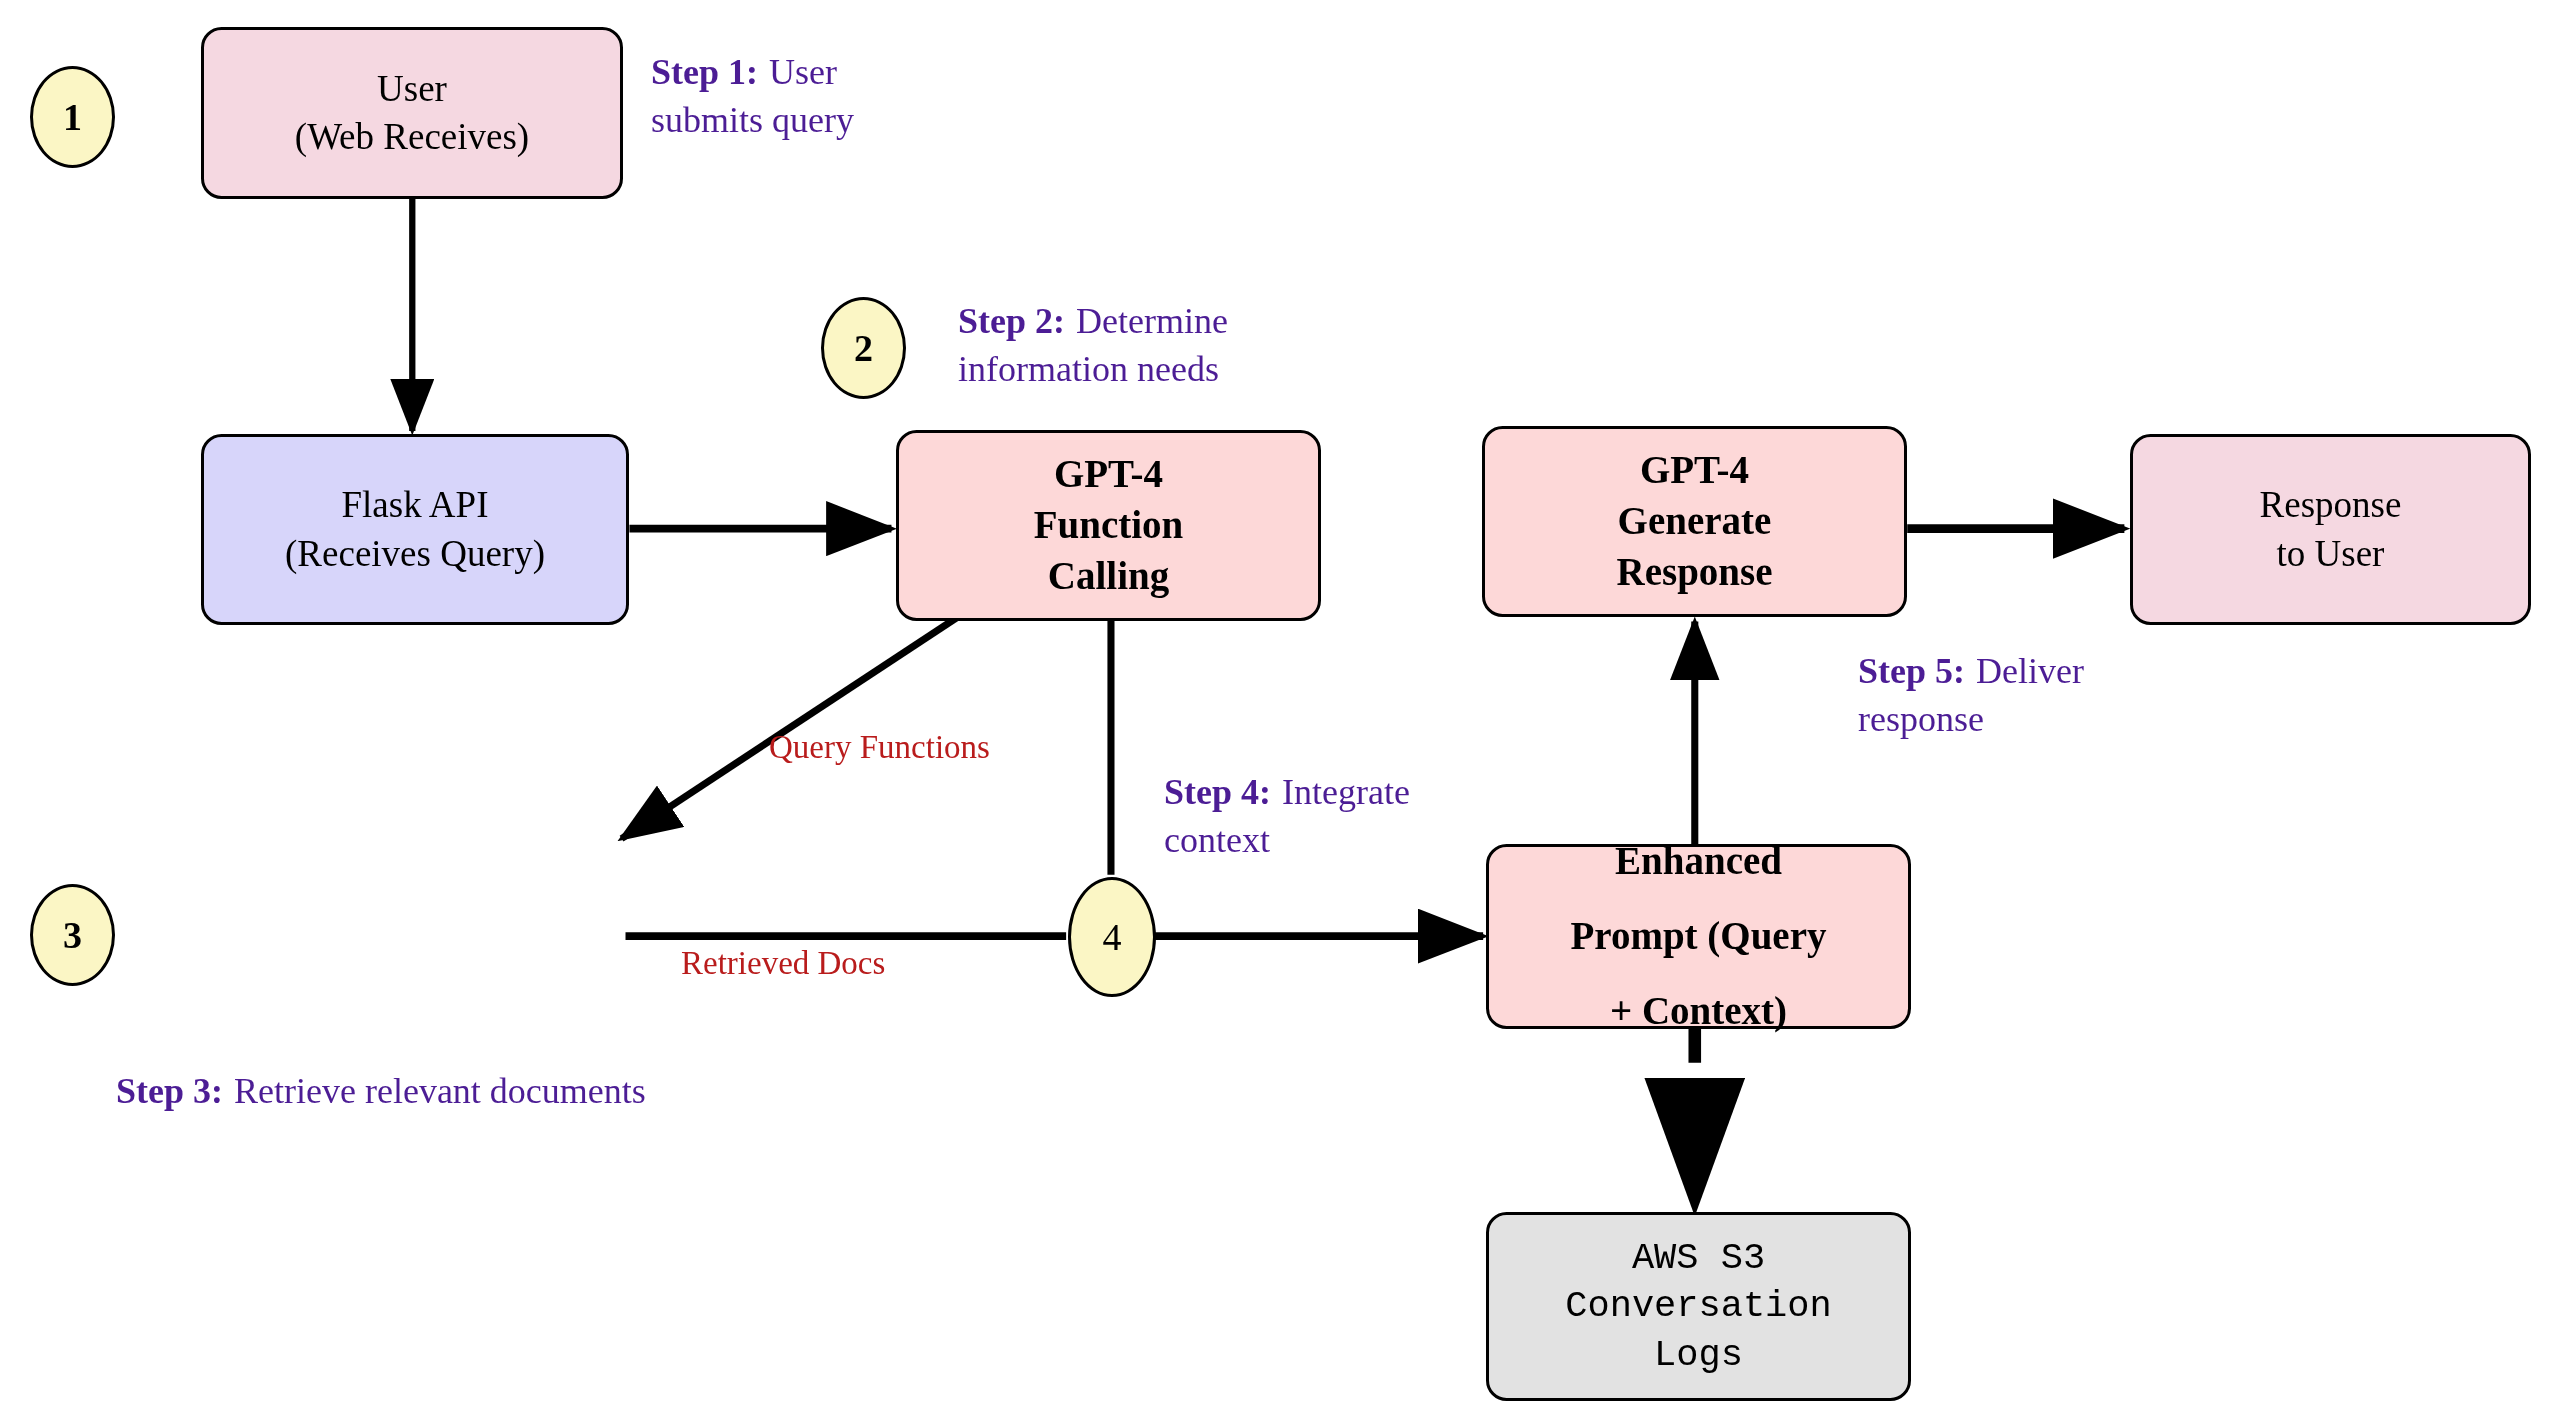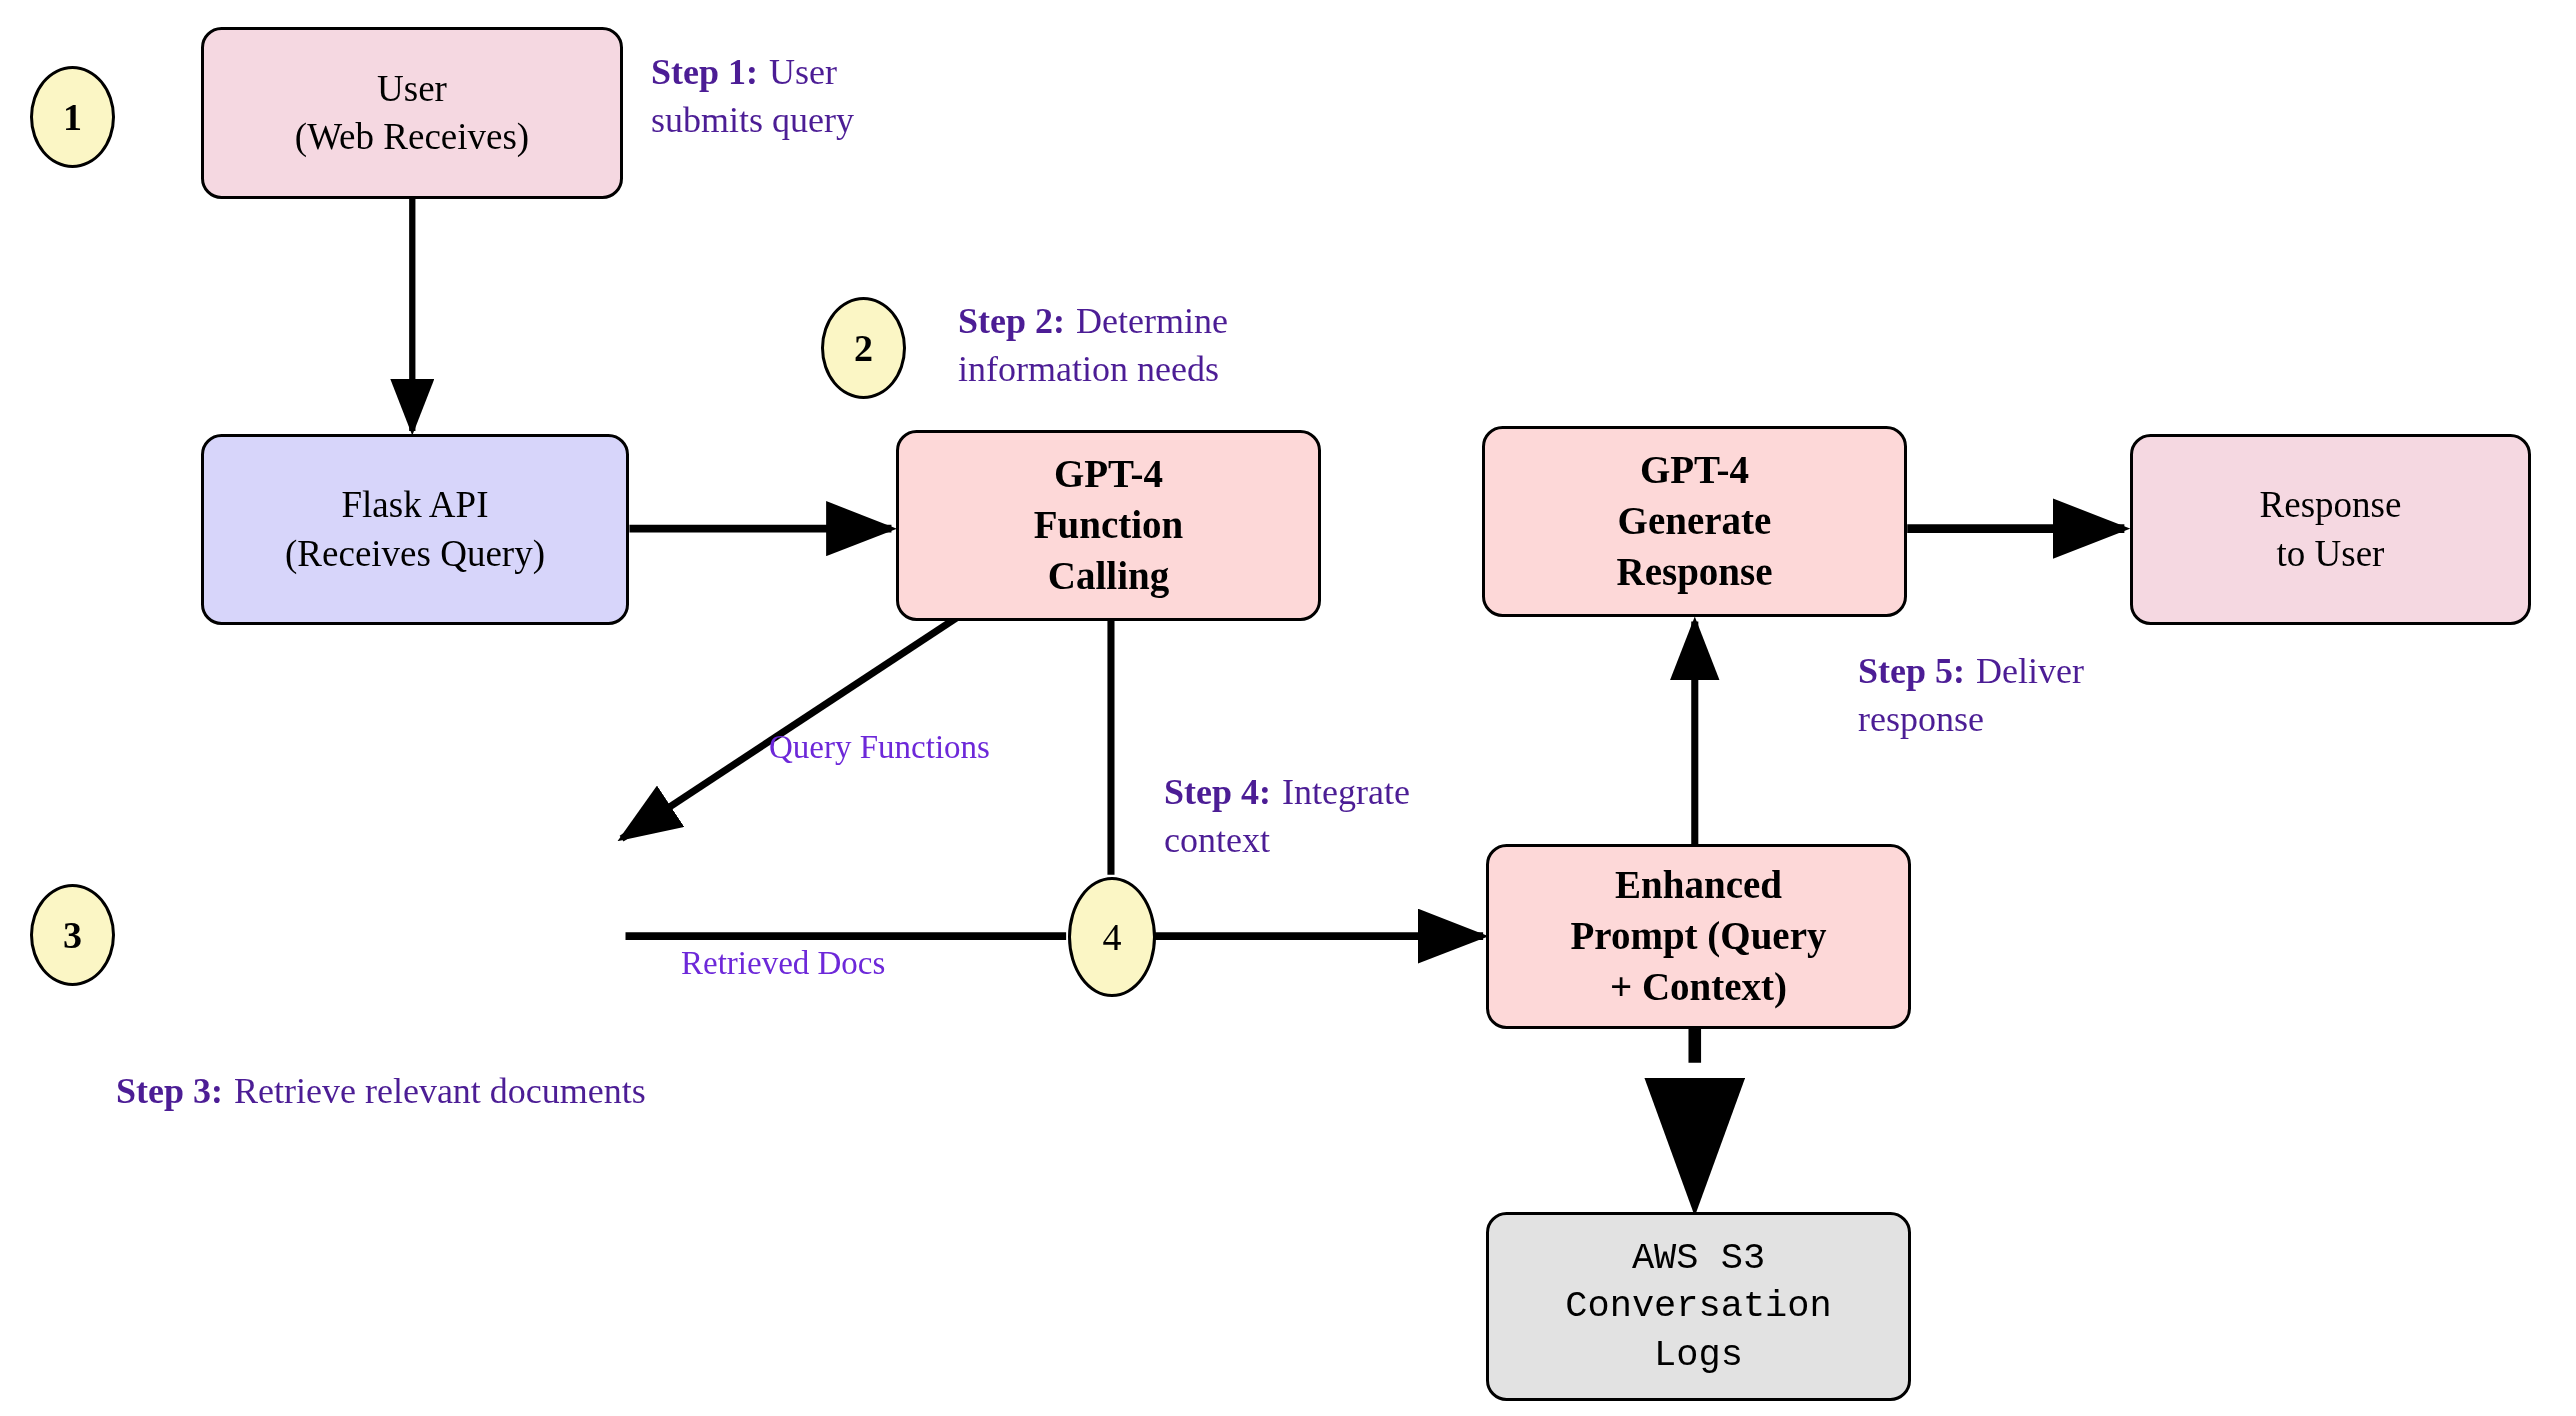--- a/index.html
+++ b/index.html
@@ -64,21 +64,21 @@
     font-size: 36px;
     line-height: 1.32;
     z-index: 6;
     white-space: nowrap;
   }
   .steplabel b { font-weight: bold; }
   .steplabel .sp { display: inline-block; width: 11px; }
 
   .edgelabel {
     position: absolute;
-    color: #6d28d9;
+    color: #b91c1c;
     font-size: 33px;
     line-height: 1.2;
     z-index: 6;
     white-space: nowrap;
   }
 </style>
 </head>
 <body>
 
 <div id="canvas" style="background: rgb(255, 255, 255);">
@@ -133,21 +133,21 @@
     <span class="ln">Generate</span>
     <span class="ln">Response</span>
   </div>
 
   <div class="node regular" style="left: 2130px; top: 434px; width: 401px; height: 191px; background: rgb(245, 216, 225);">
     <span class="ln">Response</span>
     <span class="ln">to User</span>
   </div>
 
 
-  <div class="node bold" style="left: 1486px; top: 844px; width: 425px; height: 185px; background: rgb(253, 216, 216);">
+  <div class="node bold" style="left: 1486px; top: 844px; width: 425px; height: 185px; background: rgb(253, 216, 216); gap: 24px;">
     <span class="ln">Enhanced</span>
     <span class="ln">Prompt (Query</span>
     <span class="ln">+ Context)</span>
   </div>
 
   <div class="node regular" style="left: 1486px; top: 1212px; width: 425px; height: 189px; background: rgb(226, 226, 226); font-family: Liberation Mono, monospace;">
     <span class="ln">AWS S3</span>
     <span class="ln">Conversation</span>
     <span class="ln">Logs</span>
   </div>

